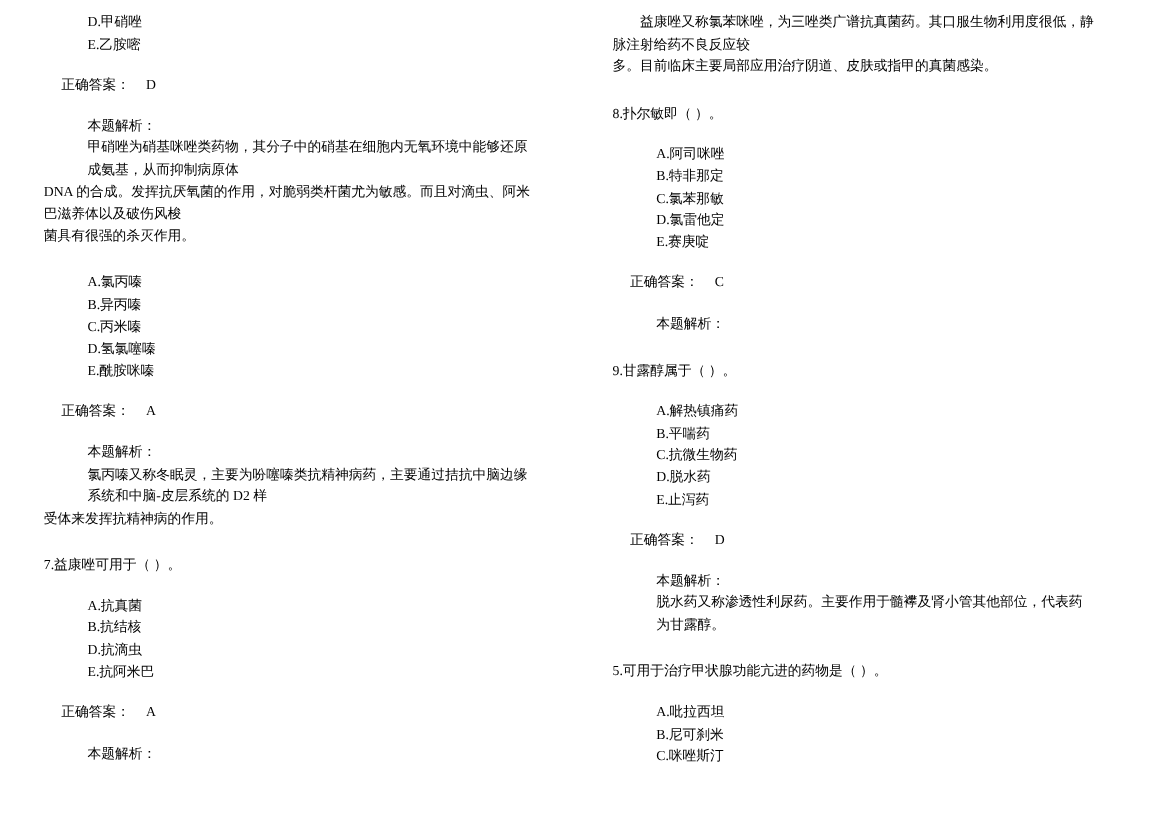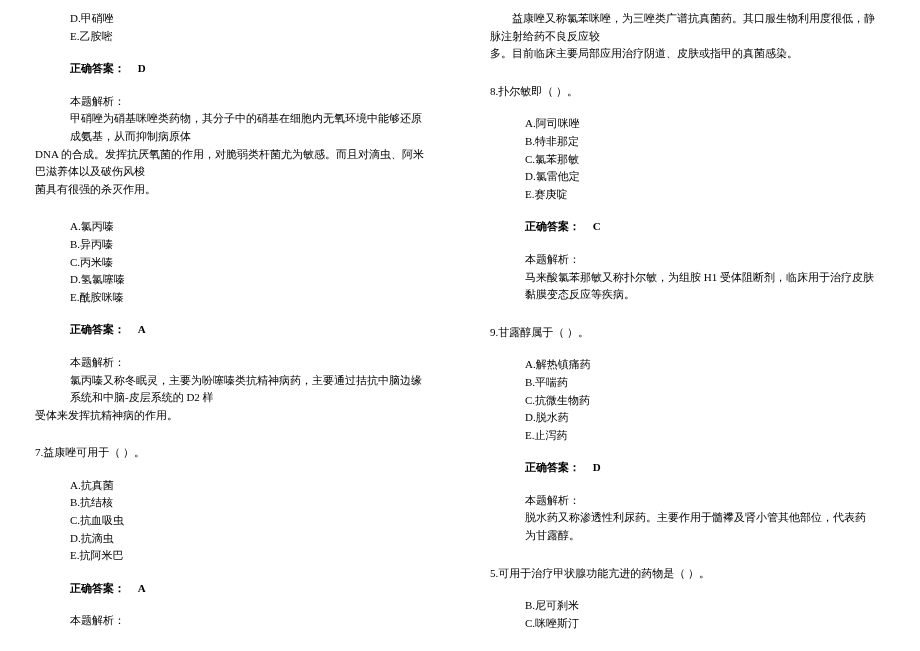--- a/index.html
+++ b/index.html
@@ -30,23 +30,22 @@
       padding-right: 44px;
     }
     .option-block {
       margin-left: 35px;
       margin-bottom: 15px;
     }
     .option {
       display: block;
     }
     .answer-line {
-      margin-left: 35px;
+      margin-left: 14px;
       margin-bottom: 15px;
-      font-weight: bold;
     }
     .answer-label {
       display: inline;
     }
     .answer-value {
       display: inline;
       margin-left: 10px;
     }
     .explanation-block {
       margin-bottom: 20px;
@@ -107,21 +106,20 @@
     <span class="explanation-title">本题解析：</span>
     <span class="explanation-text-indent">氯丙嗪又称冬眠灵，主要为吩噻嗪类抗精神病药，主要通过拮抗中脑边缘系统和中脑-皮层系统的 D2 样</span>
     <span class="explanation-text">受体来发挥抗精神病的作用。</span>
   </div>
 
   <div class="question-line">7.益康唑可用于（  ）。</div>
 
   <div class="option-block">
     <span class="option">A.抗真菌</span>
     <span class="option">B.抗结核</span>
-    <span class="option">C.抗血吸虫</span>
     <span class="option">D.抗滴虫</span>
     <span class="option">E.抗阿米巴</span>
   </div>
 
   <div class="answer-line">
     <span class="answer-label">正确答案：</span>
     <span class="answer-value">A</span>
   </div>
 
   <div class="explanation-block">
@@ -147,21 +145,20 @@
     <span class="option">E.赛庚啶</span>
   </div>
 
   <div class="answer-line">
     <span class="answer-label">正确答案：</span>
     <span class="answer-value">C</span>
   </div>
 
   <div class="explanation-block">
     <span class="explanation-title">本题解析：</span>
-    <span class="explanation-text-indent">马来酸氯苯那敏又称扑尔敏，为组胺 H1 受体阻断剂，临床用于治疗皮肤黏膜变态反应等疾病。</span>
   </div>
 
   <div class="question-line">9.甘露醇属于（  ）。</div>
 
   <div class="option-block">
     <span class="option">A.解热镇痛药</span>
     <span class="option">B.平喘药</span>
     <span class="option">C.抗微生物药</span>
     <span class="option">D.脱水药</span>
     <span class="option">E.止泻药</span>
@@ -173,17 +170,18 @@
   </div>
 
   <div class="explanation-block">
     <span class="explanation-title">本题解析：</span>
     <span class="explanation-text-indent">脱水药又称渗透性利尿药。主要作用于髓襻及肾小管其他部位，代表药为甘露醇。</span>
   </div>
 
   <div class="question-line">5.可用于治疗甲状腺功能亢进的药物是（  ）。</div>
 
   <div class="option-block">
+    <span class="option">A.吡拉西坦</span>
     <span class="option">B.尼可刹米</span>
     <span class="option">C.咪唑斯汀</span>
   </div>
 
 </div>
 
 </body></html>

